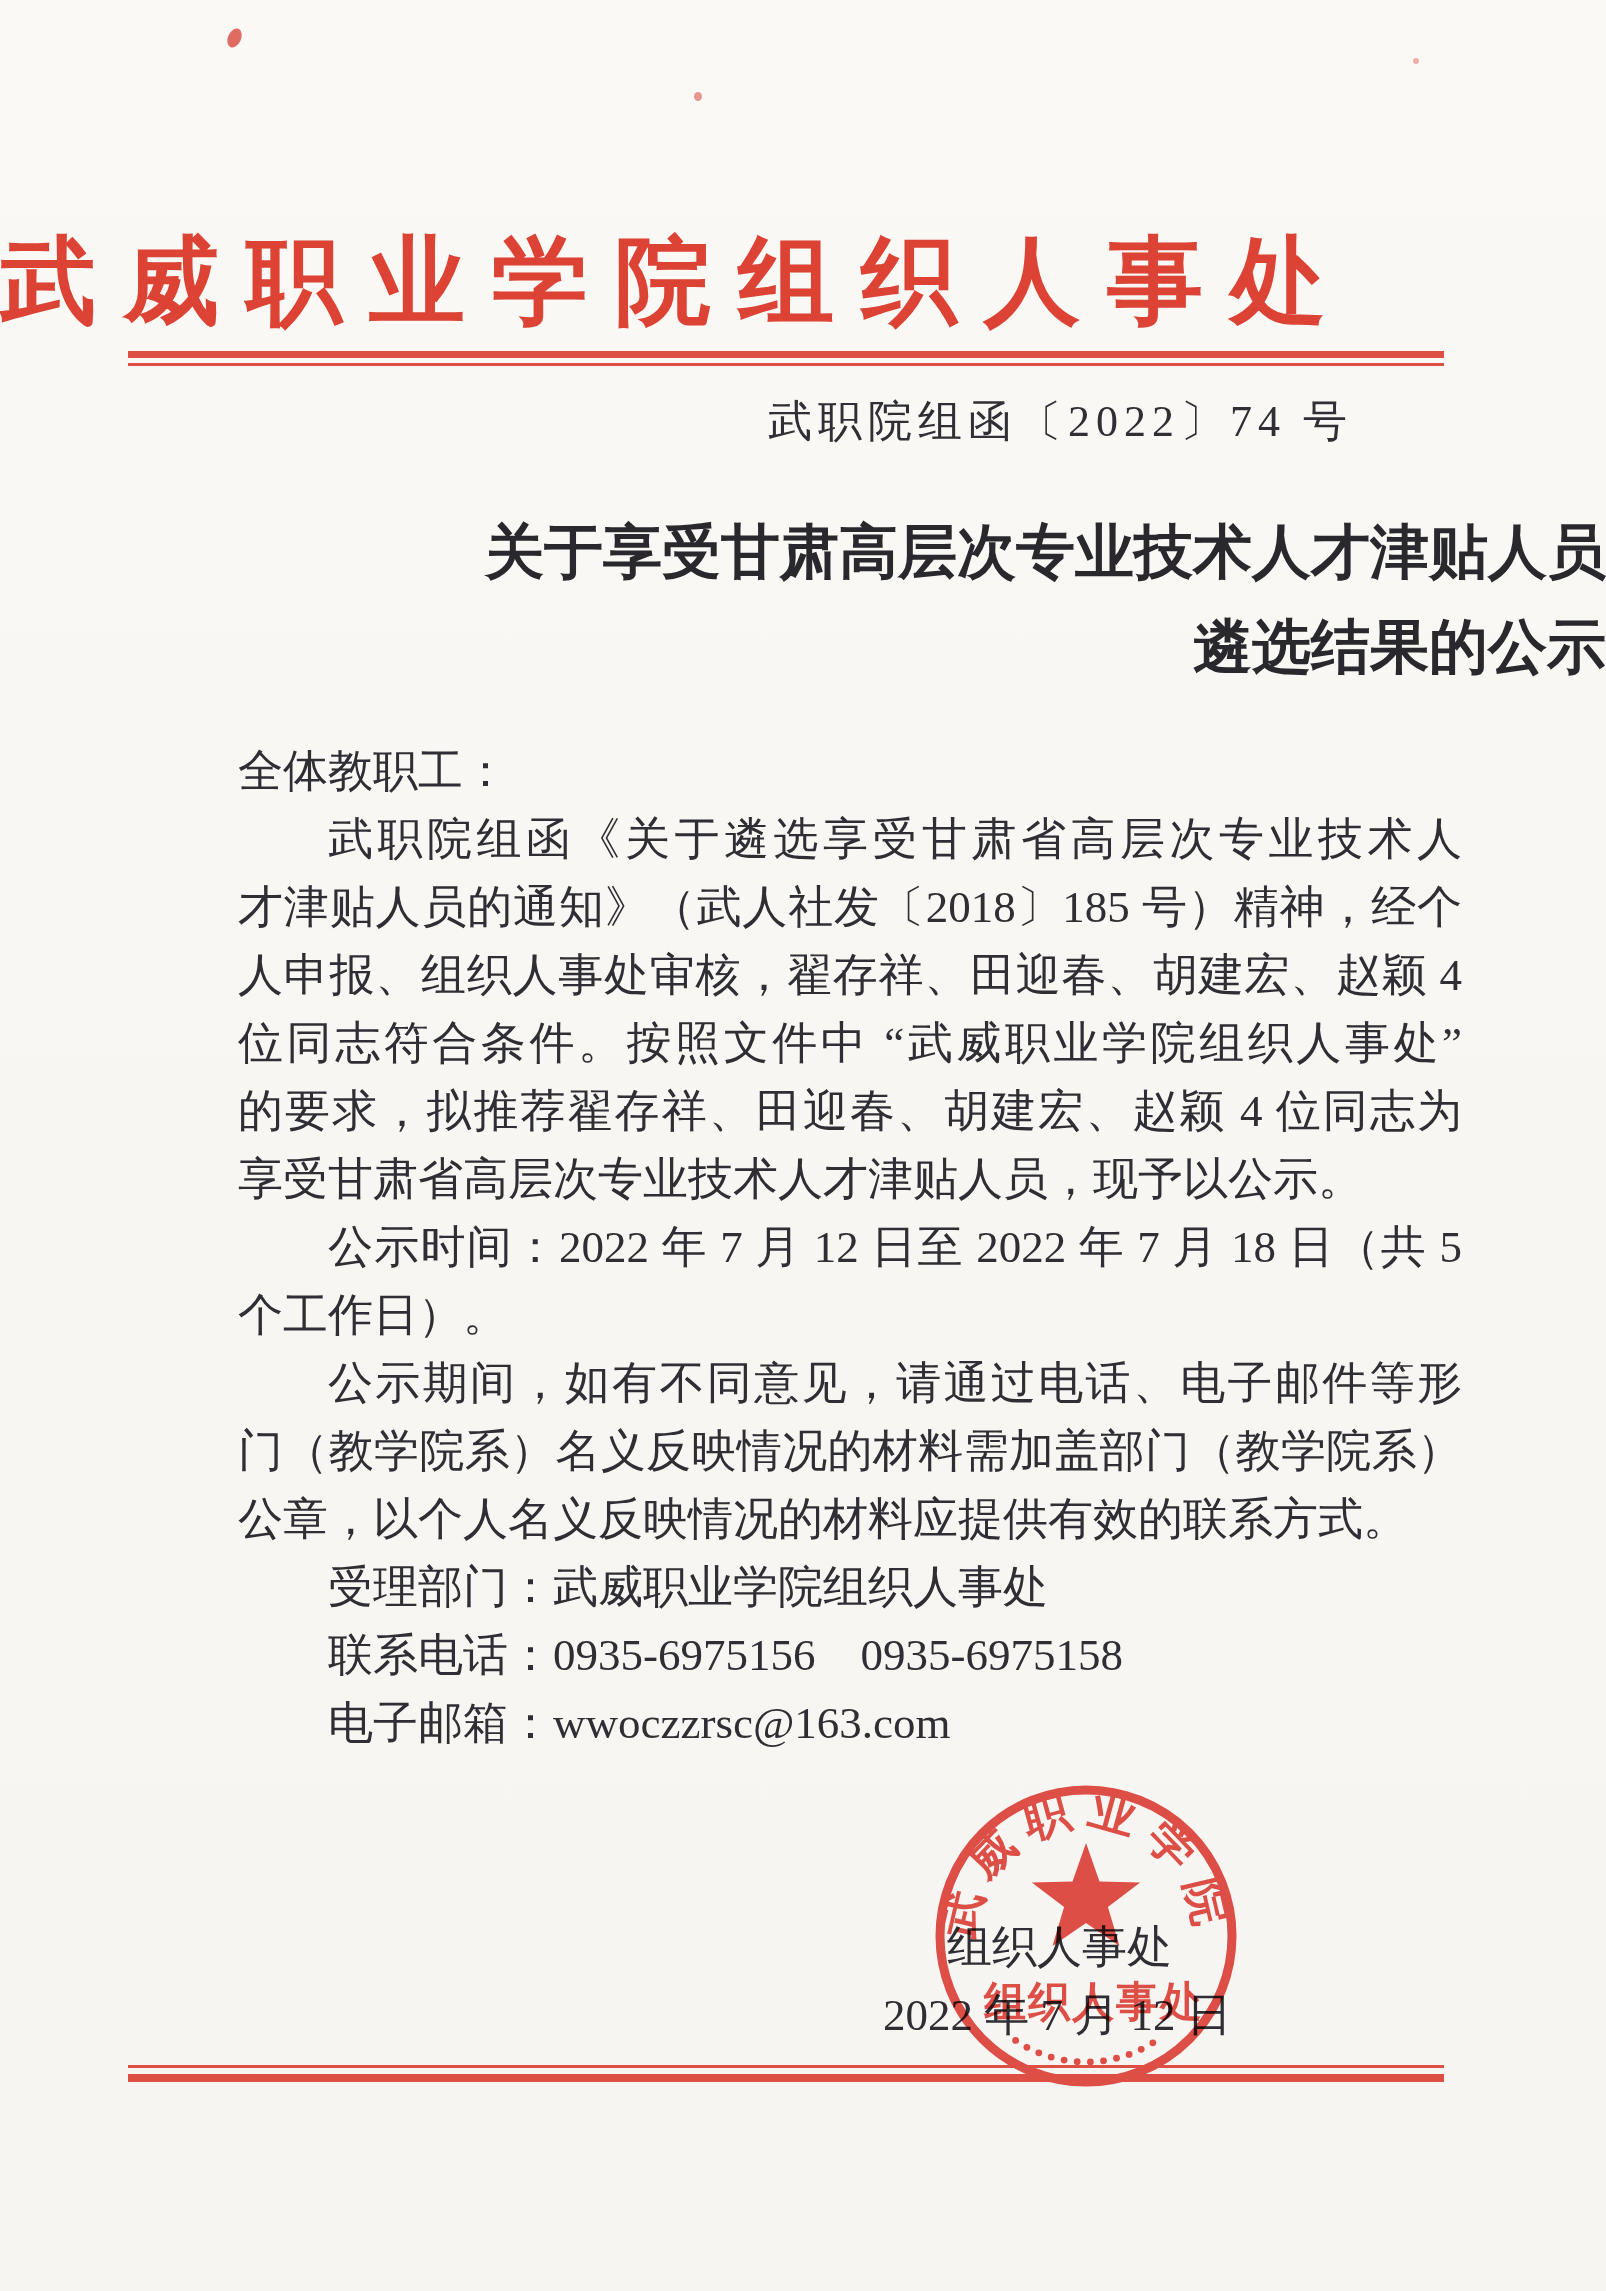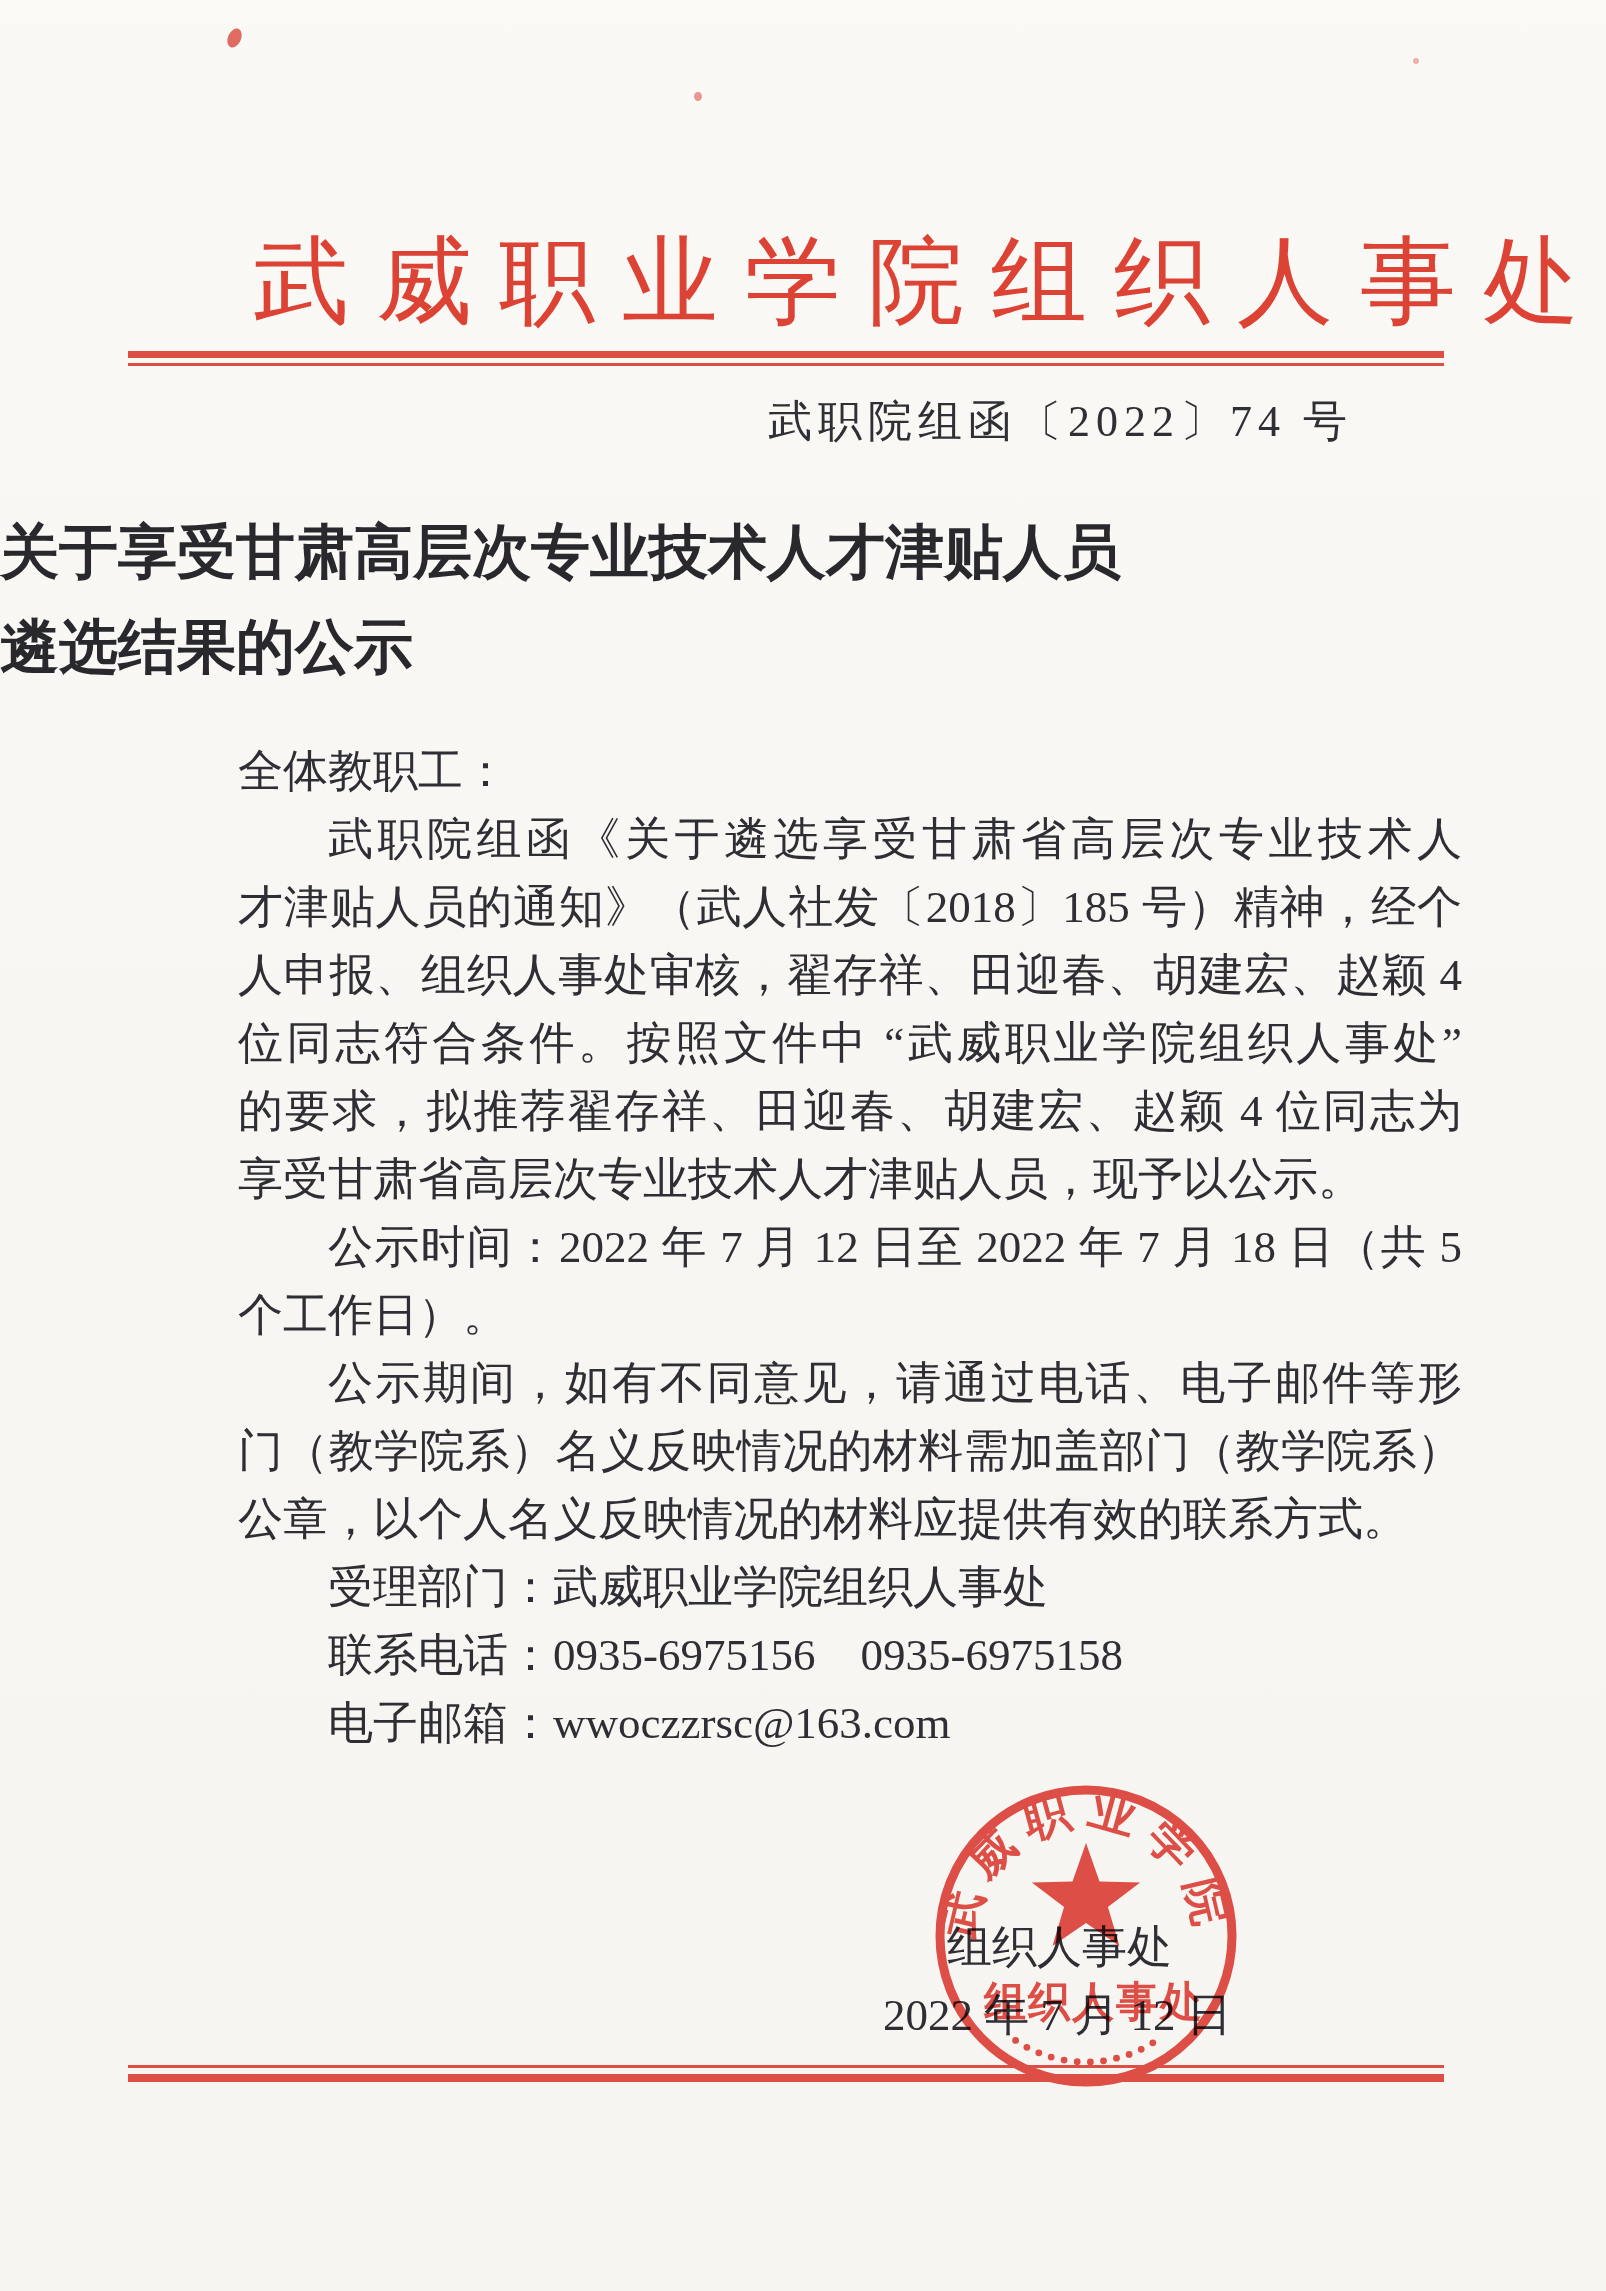--- a/index.html
+++ b/index.html
@@ -7,40 +7,40 @@
     position:relative;
     width:1606px;height:2291px;
     margin:0 auto;
     background:linear-gradient(180deg,#faf9f6 0%,#f8f6f2 55%,#f7f5f1 100%);
     overflow:hidden;
     font-family:"Liberation Serif","DejaVu Serif",serif;
   }
   
   .letterhead{
     position:absolute;left:0;top:218px;width:100%;
-    text-align:right;
-    font-size:96px;font-weight:normal;
+    text-align:left;
+    font-size:96px;font-weight:bold;
     color:#dc4334;
     letter-spacing:27px;
     white-space:nowrap;
   }
   .rule{position:absolute;left:128px;width:1316px;background:#dd4f45;}
   .rule-top-thick{top:351px;height:7px;}
   .rule-top-thin{top:363px;height:3px;}
   .rule-bot-thin{top:2065px;height:3px;}
   .rule-bot-thick{top:2074px;height:8px;}
   
   .doc-number{
     position:absolute;top:392px;right:253px;
     font-size:44px;color:#2f2f35;letter-spacing:6px;white-space:nowrap;
   }
   
   .doc-title{
     position:absolute;left:0;top:505px;width:100%;
-    text-align:left;color:#28282d;
+    text-align:right;color:#28282d;
     font-size:59px;font-weight:bold;line-height:95px;
   }
   
   .body-text{
     position:absolute;left:238px;top:737px;width:1224px;
     font-size:45px;line-height:68px;color:#2e2e34;
   }
   .line{white-space:nowrap;}
   .line.justify{
     white-space:normal;

